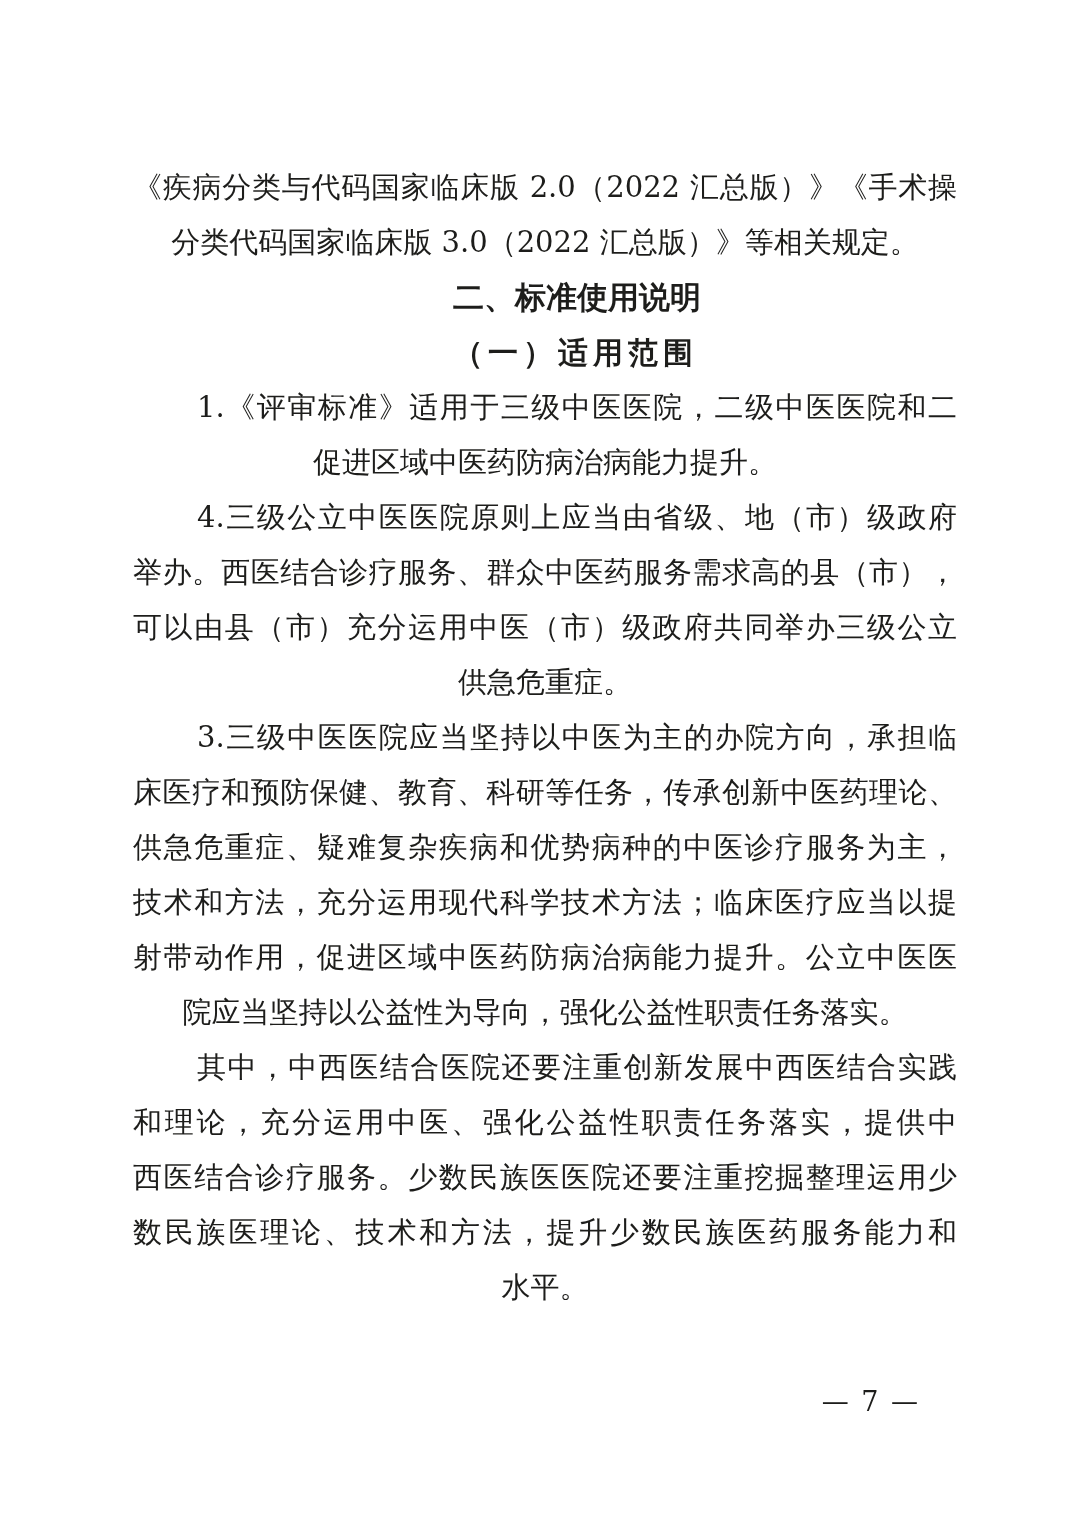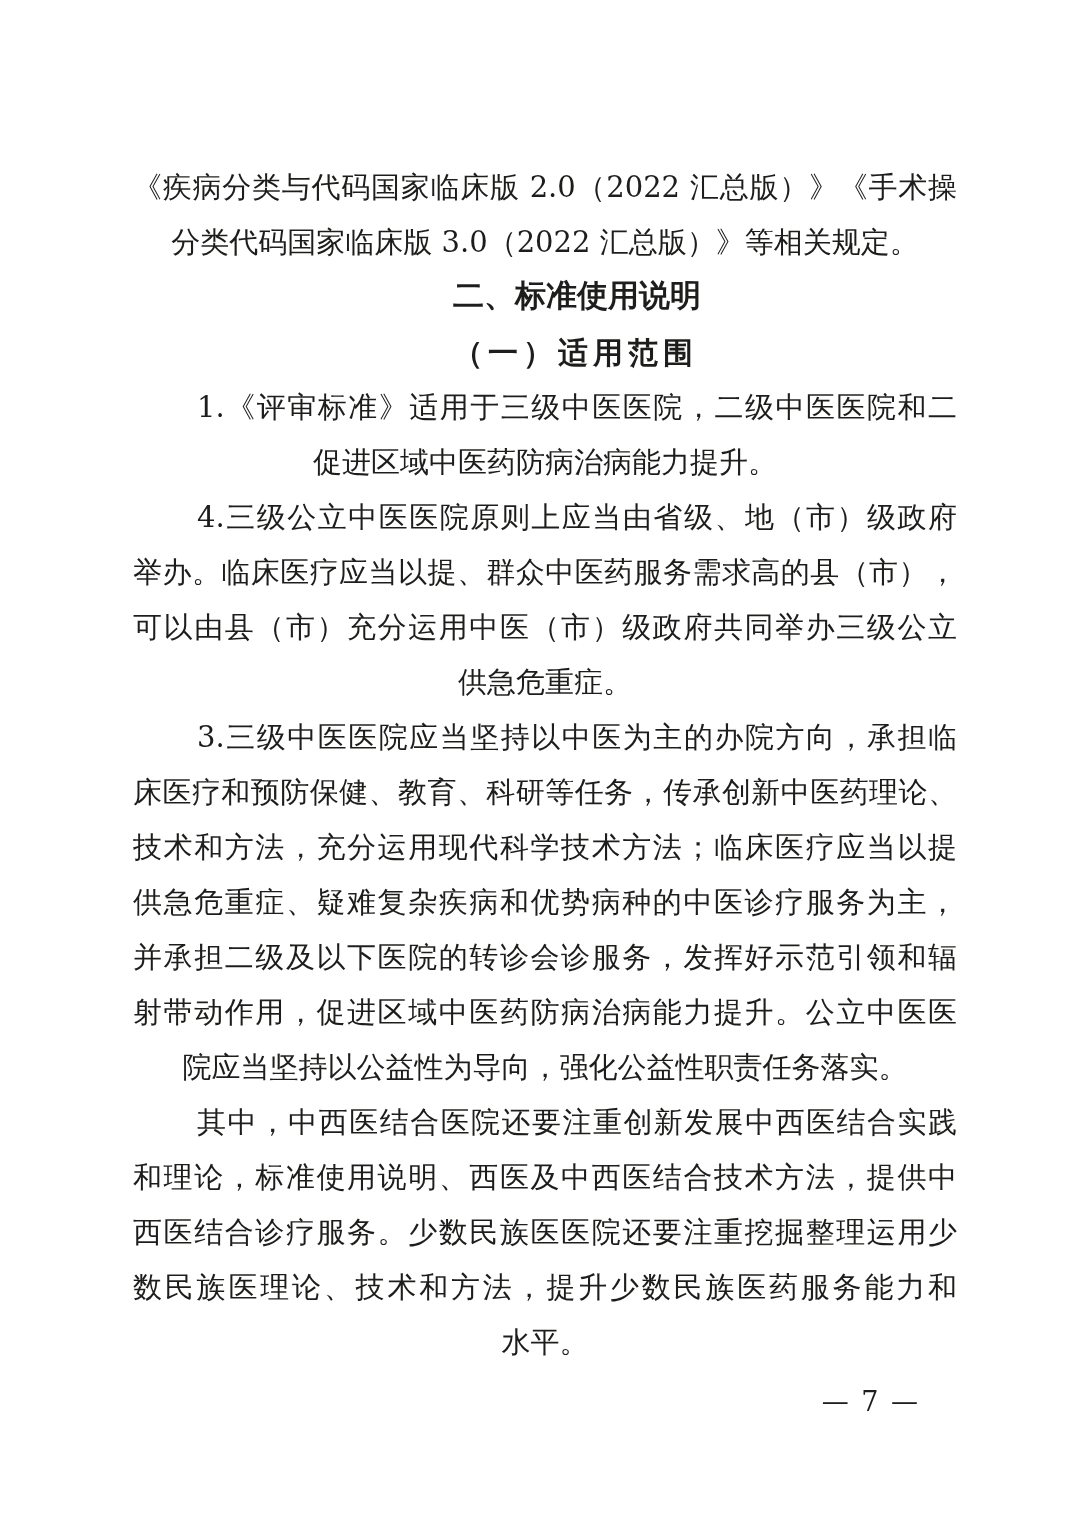--- a/index.html
+++ b/index.html
@@ -27,21 +27,21 @@
     white-space: normal;
   }
   
   .line.fill {
     text-align: justify;
     text-align-last: justify;
   }
   
   .line.indent { text-indent: 64px; }
   .block.heading .line {
-    font-family: Liberation Mono, monospace;
+    font-family: Liberation Sans, sans-serif;
     font-weight: 700;
     font-size: 31px;
     margin-left: 64px;
   }
   .block.subheading .line {
     font-size: 30px;
     letter-spacing: 5px;
     margin-left: 61px;
     font-weight: bold;
   }
@@ -68,36 +68,35 @@
       </div>
       <div class="block subheading">
         <div class="line">（一）适用范围</div>
       </div>
       <div class="block body">
         <div class="line fill indent">1.《评审标准》适用于三级中医医院，二级中医医院和二</div>
         <div class="line">促进区域中医药防病治病能力提升。</div>
       </div>
       <div class="block body">
         <div class="line fill indent">4.三级公立中医医院原则上应当由省级、地（市）级政府</div>
-        <div class="line fill">举办。临床医疗应当以提、群众中医药服务需求高的县（市），</div>
+        <div class="line fill">举办。西医结合诊疗服务、群众中医药服务需求高的县（市），</div>
         <div class="line fill">可以由县（市）充分运用中医（市）级政府共同举办三级公立</div>
         <div class="line">供急危重症。</div>
       </div>
       <div class="block body">
         <div class="line fill indent">3.三级中医医院应当坚持以中医为主的办院方向，承担临</div>
         <div class="line fill">床医疗和预防保健、教育、科研等任务，传承创新中医药理论、</div>
+        <div class="line fill">供急危重症、疑难复杂疾病和优势病种的中医诊疗服务为主，</div>
         <div class="line fill">技术和方法，充分运用现代科学技术方法；临床医疗应当以提</div>
-        <div class="line fill">供急危重症、疑难复杂疾病和优势病种的中医诊疗服务为主，</div>
-        <div class="line fill">并承担二级及以下医院的转诊会诊服务，发挥好示范引领和辐</div>
         <div class="line fill">射带动作用，促进区域中医药防病治病能力提升。公立中医医</div>
         <div class="line">院应当坚持以公益性为导向，强化公益性职责任务落实。</div>
       </div>
       <div class="block body">
         <div class="line fill indent">其中，中西医结合医院还要注重创新发展中西医结合实践</div>
-        <div class="line fill">和理论，标准使用说明、西医及中西医结合技术方法，提供中</div>
+        <div class="line fill">和理论，充分运用中医、强化公益性职责任务落实，提供中</div>
         <div class="line fill">西医结合诊疗服务。少数民族医医院还要注重挖掘整理运用少</div>
         <div class="line fill">数民族医理论、技术和方法，提升少数民族医药服务能力和</div>
         <div class="line">水平。</div>
       </div>
     </div>
   <div class="footer">
     <span>— 7 —</span>
   </div>
 </div>
 

